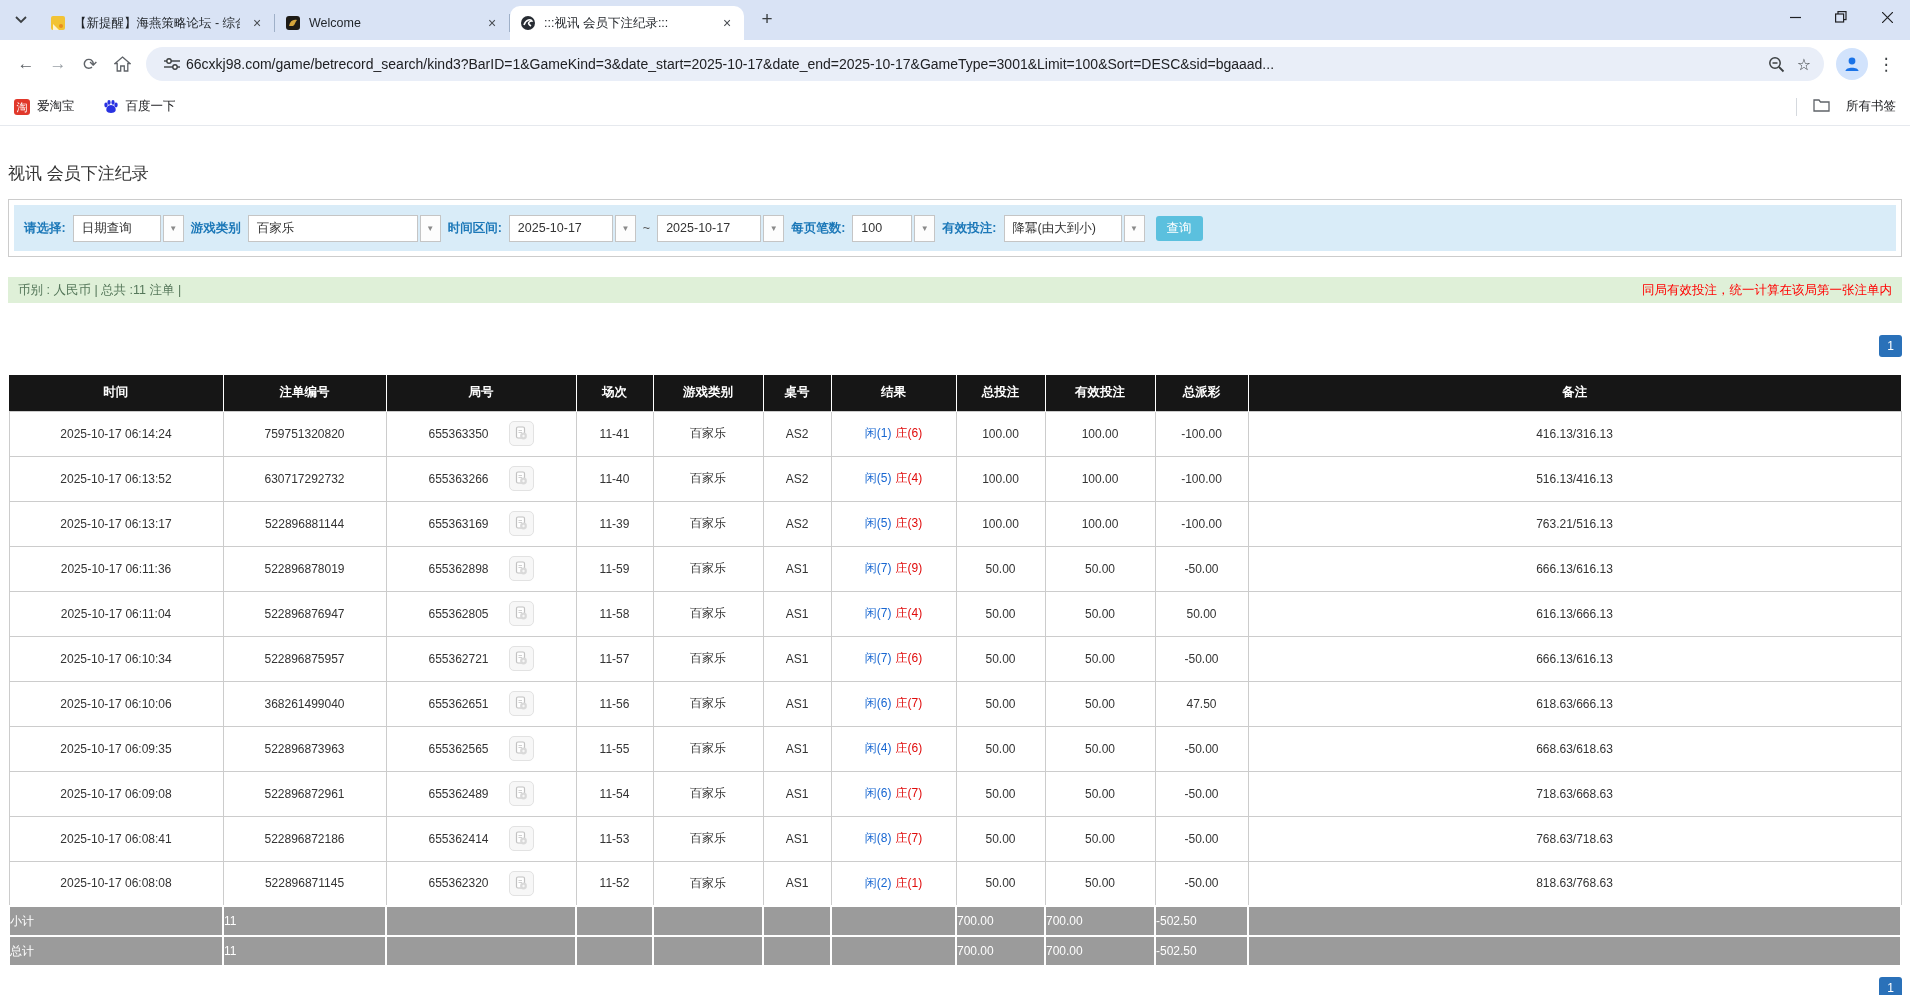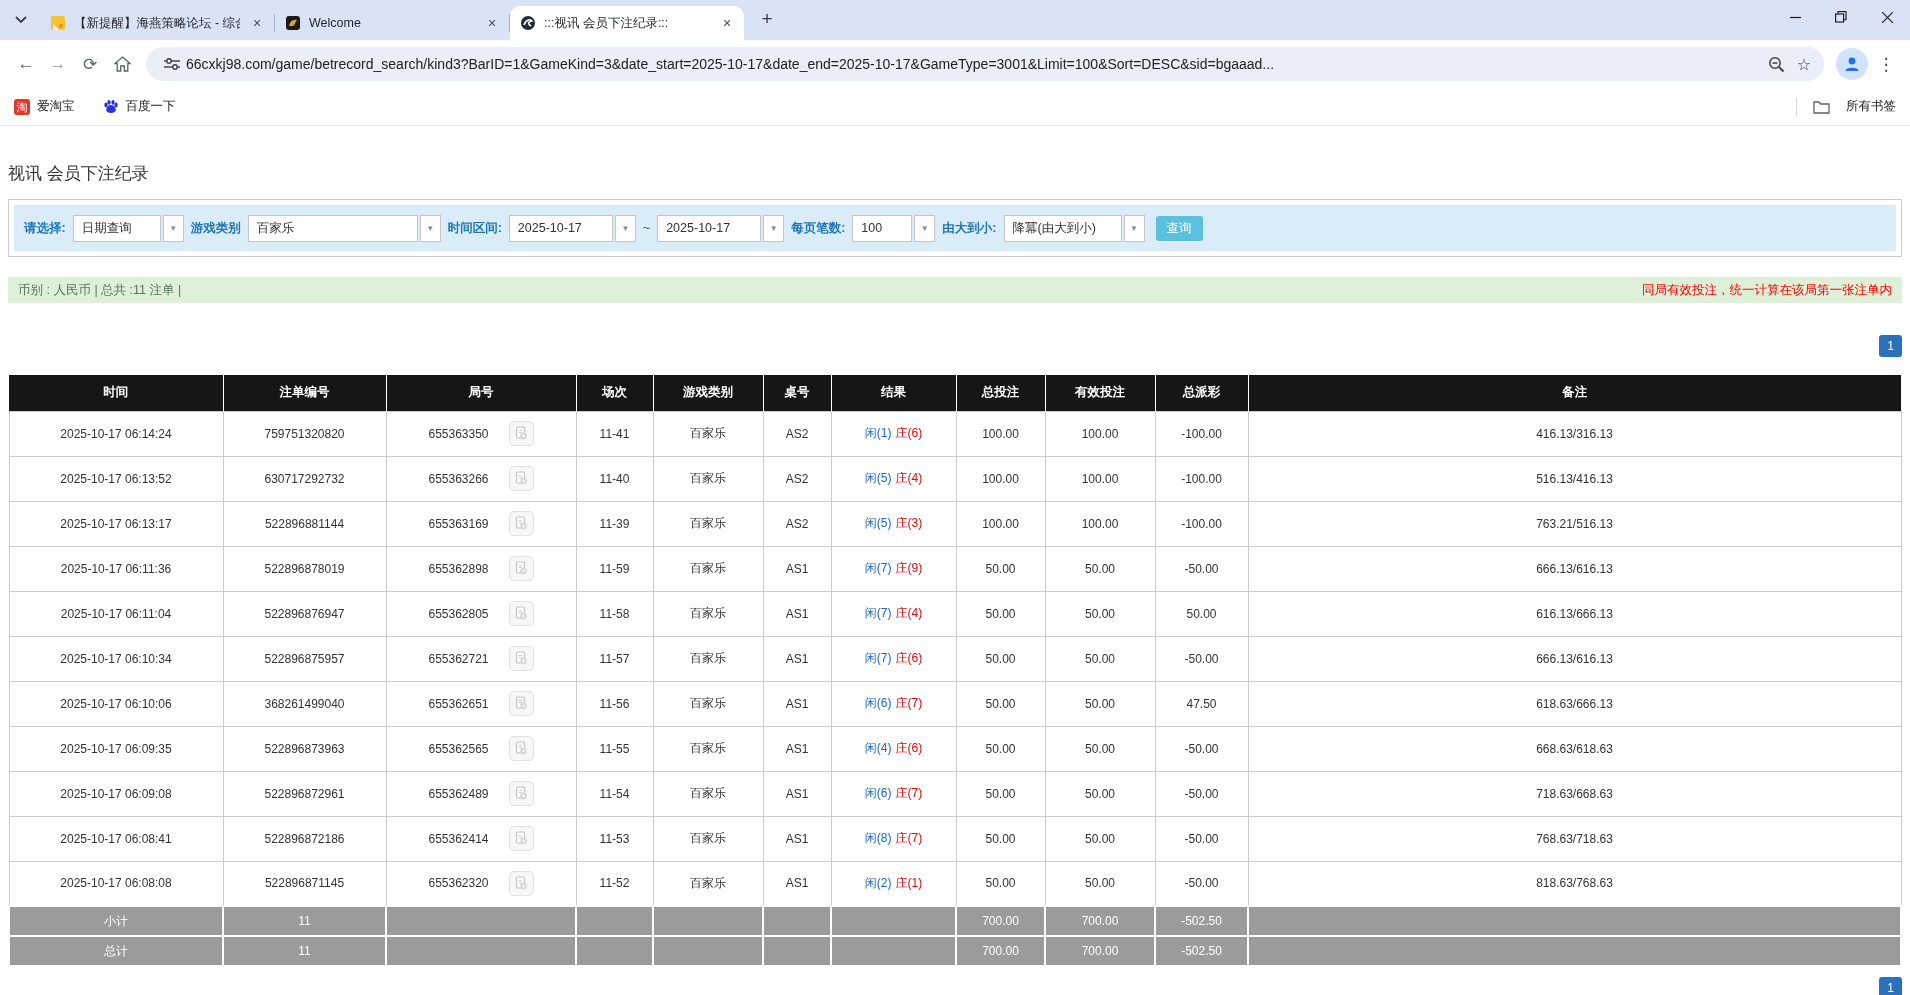--- a/index.html
+++ b/index.html
@@ -33,21 +33,21 @@
   .url-text { flex: 1; font-size: 14px; color: #202124; white-space: nowrap; overflow: hidden; }
   .pill-ico { width: 28px; height: 28px; display: flex; align-items: center; justify-content: center;
               color: #3c4043; flex: 0 0 28px; cursor: pointer; }
   .avatar { width: 32px; height: 32px; border-radius: 50%; background: #d2e3fc; display: flex;
             align-items: center; justify-content: center; margin: 0 4px; cursor: pointer; }
   .kebab { font-size: 17px; color: #3c4043; width: 28px; text-align: center; cursor: pointer; }
 
   .bookmarks { height: 38px; background: #fff; display: flex; align-items: center; padding: 0 14px;
                font-size: 12.5px; color: #202124; border-bottom: 1px solid #e6e9ee; }
   .bm-item { display: flex; align-items: center; gap: 7px; margin-right: 28px; cursor: pointer; }
-  .bm-right { margin-left: auto; display: flex; align-items: center; gap: 16px; }
+  .bm-right { margin-left: auto; display: flex; align-items: flex-start; gap: 16px; }
   .bm-divider { width: 1px; height: 18px; background: #d5d9de; }
   .tb-ico { width: 16px; height: 16px; background: #e1382b; border-radius: 3px; color: #fff;
             font-size: 11px; line-height: 16px; text-align: center; }
 
   
   .content { padding: 0 8px; }
   .page-title { font-size: 17px; color: #333; padding: 36px 0 14px 0; font-weight: 400; }
 
   .filter-outer { border: 1px solid #cccccc; padding: 5px; }
   .filter-inner { background: #d9ecf8; height: 46px; display: flex; align-items: center; gap: 7px;
@@ -72,21 +72,21 @@
   .pag-btn { background: #2a71b9; color: #fff; min-width: 23px; height: 22px; border-radius: 3px;
              text-align: center; line-height: 22px; font-size: 12px; cursor: pointer; }
 
   table.bets { width: 100%; border-collapse: collapse; table-layout: fixed; }
   table.bets thead th { background: #161616; color: #fff; font-size: 12.5px; font-weight: bold;
                         height: 36px; border-right: 1px solid #fff; }
   table.bets thead th:last-child { border-right: none; }
   table.bets tbody td { border: 1px solid #cccccc; height: 45px; text-align: center;
                         font-size: 12px; color: #333; background: #fff; }
   table.bets tfoot td { background: #9b9b9b; color: #fff; font-size: 12px; height: 30px;
-                        text-align: center; border: 2px solid #fff; }
+                        text-align: left; border: 2px solid #fff; }
   .link-blue { color: #1766d1; cursor: pointer; }
   .neg { color: #ff0000; }
   .result-player { color: #1766d1; }
   .result-banker { color: #e00b0b; margin-left: 4px; }
   .round-flex { display: inline-flex; align-items: center; gap: 20px; }
   .round-icon { width: 25px; height: 25px; background: #f7f7f7; border: 1px solid #e2e2e2;
                 border-radius: 5px; display: inline-flex; align-items: center; justify-content: center;
                 cursor: pointer; }
 </style>
 </head>
@@ -241,21 +241,21 @@
         <span class="sel-main" style="width:104px">2025-10-17</span>
         <span class="sel-arrow">▼</span>
       </span>
 
       <span class="flabel">每页笔数:</span>
       <span class="sel-wrap">
         <span class="sel-main" style="width:60px">100</span>
         <span class="sel-arrow">▼</span>
       </span>
 
-      <span class="flabel">由大到小:</span>
+      <span class="flabel">有效投注:</span>
       <span class="sel-wrap">
         <span class="sel-main" style="width:118px">降冪(由大到小)</span>
         <span class="sel-arrow">▼</span>
       </span>
 
       <button class="search-btn">查询</button>
     </div>
   </div>
 
   <div class="info-bar">

